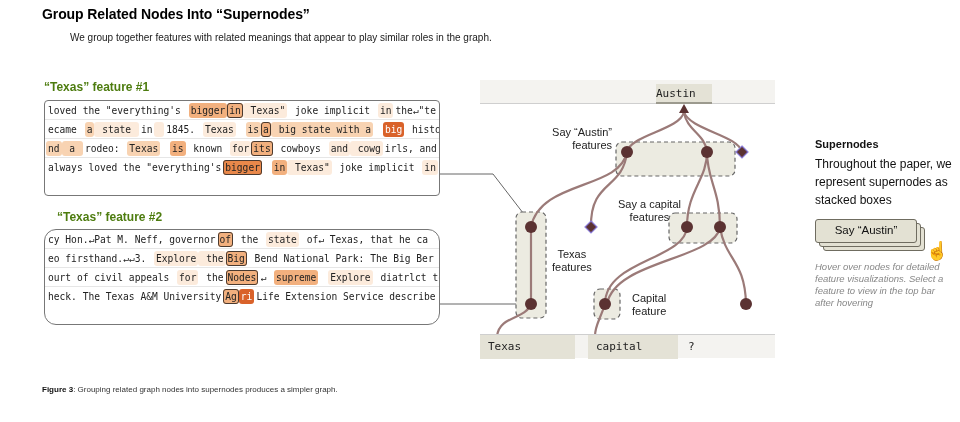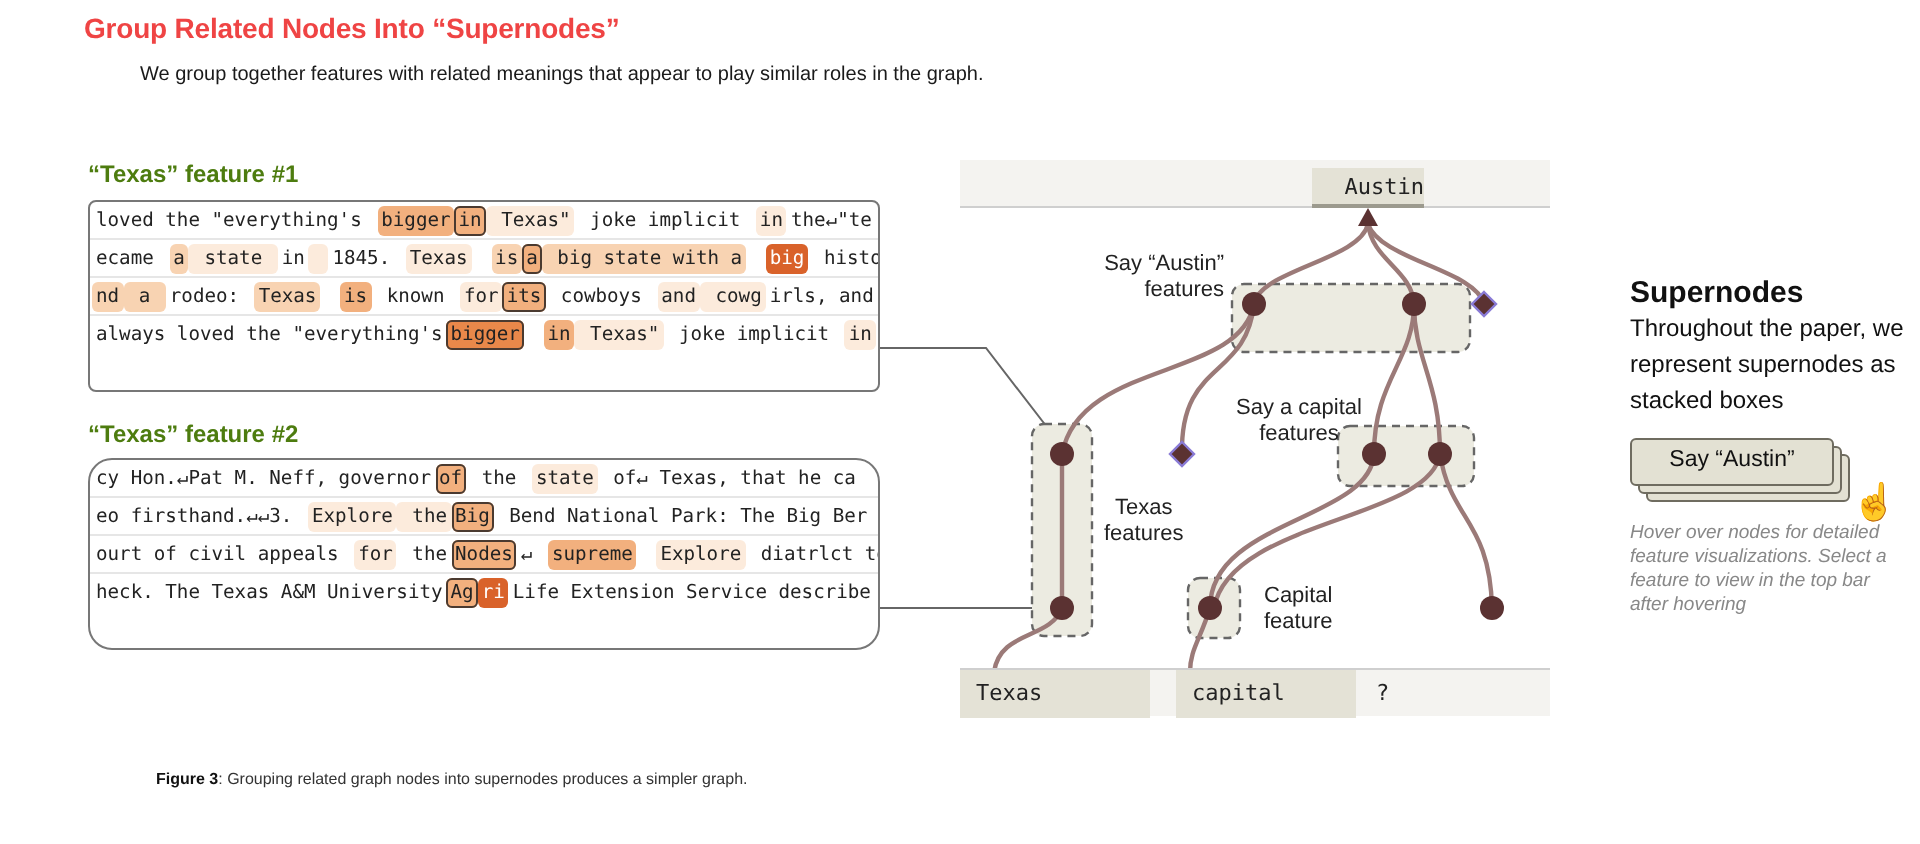--- a/index.html
+++ b/index.html
@@ -1,24 +1,24 @@
 <!DOCTYPE html>
 <html><head>
 <meta charset="utf-8">
 <style>
   * { box-sizing: border-box; margin: 0; padding: 0; }
   html, body { width: 960px; height: 422px; background: #ffffff; overflow: hidden; }
   body { position: relative; font-family: "Liberation Sans", sans-serif; color: #111; }
 
-  .title { position: absolute; left: 42px; top: 6px; font-size: 14px; font-weight: bold; color: #ef4444; letter-spacing: -0.1px; }
+  .title { position: absolute; left: 42px; top: 6px; font-size: 14px; font-weight: bold; color: #000000; letter-spacing: -0.1px; }
   .subtitle { position: absolute; left: 42px; top: 32px; font-size: 10px; color: #1a1a1a; margin-left: 28px; }
 
   .feat-heading { position: absolute; left: 44px; font-size: 12px; font-weight: bold; color: #4d7c0f; }
   .fh1 { top: 80px; }
-  .fh2 { top: 210px; }
+  .fh2 { top: 210px; margin-left: 13px; }
 
   .text-box {
     position: absolute; left: 44px; width: 396px; height: 96px;
     border: 1.5px solid #777; border-radius: 4px; overflow: hidden; background: #fff;
   }
   .tb1 { top: 100px; }
   .tb2 { top: 229px; border-radius: 12px; }
   .tb-line {
     height: 19px; line-height: 19px; white-space: nowrap; overflow: hidden;
     font-family: "DejaVu Sans Mono", monospace; font-size: 9.6px; color: #222;
@@ -29,42 +29,42 @@
   .h1 { background: #fcebdc; }
   .h2 { background: #f8d3b2; }
   .h3 { background: #f2b07e; }
   .h4 { background: #e9884a; }
   .h5 { background: #d9622a; color: #fff; }
   .sel { border: 1px solid #4a3a30; }
 
   
   .graph { position: absolute; left: 480px; top: 80px; width: 295px; height: 276px; }
   .topbar { position: absolute; left: 0; top: 0; width: 295px; height: 24px; background: #f4f3f0; border-bottom: 1px solid #cfcfcf; }
-  .top-token { position: absolute; left: 176px; top: 4px; width: 56px; height: 20px; background: #e4e2d6; font-family: "DejaVu Sans Mono", monospace; font-size: 11px; text-align: right; line-height: 20px; color: #222; border-bottom: 2px solid #9c9a8e;}
+  .top-token { position: absolute; left: 176px; top: 4px; width: 56px; height: 20px; background: #e4e2d6; font-family: "DejaVu Sans Mono", monospace; font-size: 11px; text-align: left; line-height: 20px; color: #222; border-bottom: 2px solid #9c9a8e;}
   .bottombar { position: absolute; left: 0; top: 254px; width: 295px; height: 24px; background: #f4f3f0; border-top: 1px solid #cfcfcf; }
   .bot-token { position: absolute; top: 0; height: 24px; line-height: 24px; font-family: "DejaVu Sans Mono", monospace; font-size: 11px; color: #222; padding-left: 8px; }
   .bt-texas { left: 0; width: 95px; background: #e4e2d6; }
   .bt-capital { left: 108px; width: 90px; background: #e4e2d6; }
   .bt-q { left: 200px; width: 40px; }
 
   .graph svg { position: absolute; left: 0; top: 0; }
   .glabel { position: absolute; font-size: 11px; color: #222; line-height: 13px; text-align: center; }
 
   
-  .sn-title { position: absolute; left: 815px; top: 138px; font-size: 15px; font-weight: bold; color: #111; }
+  .sn-title { position: absolute; left: 815px; top: 138px; font-size: 11px; font-weight: bold; color: #111; }
   .sn-body { position: absolute; left: 815px; top: 155px; width: 145px; font-size: 12px; line-height: 18px; color: #111; }
   .sn-btn-wrap { position: absolute; left: 815px; top: 219px; width: 110px; height: 32px; }
   .sn-stack { position: absolute; width: 102px; height: 24px; background: #e3e1d3; border: 1.5px solid #6f6c60; border-radius: 3px; }
   .sn-s3 { left: 8px; top: 8px; }
   .sn-s2 { left: 4px; top: 4px; }
   .sn-btn { left: 0; top: 0; font-size: 11.5px; text-align: center; line-height: 21px; color: #111; cursor: pointer; }
   .cursor { position: absolute; left: 926px; top: 240px; font-size: 18px; color: #222; }
   .sn-hint { position: absolute; left: 815px; top: 261px; width: 140px; font-size: 9.5px; font-style: italic; line-height: 12px; color: #888; }
 
-  .caption { position: absolute; left: 42px; top: 385px; font-size: 8px; color: #333; margin-left: 36px; }
+  .caption { position: absolute; left: 42px; top: 385px; font-size: 8px; color: #333; }
   .caption b { font-weight: bold; color: #111; }
 </style>
 </head>
 <body>
 
 <div class="title">Group Related Nodes Into “Supernodes”</div>
 <div class="subtitle">We group together features with related meanings that appear to play similar roles in the graph.</div>
 
 <div class="feat-heading fh1">“Texas” feature #1</div>
 <div class="text-box tb1">

